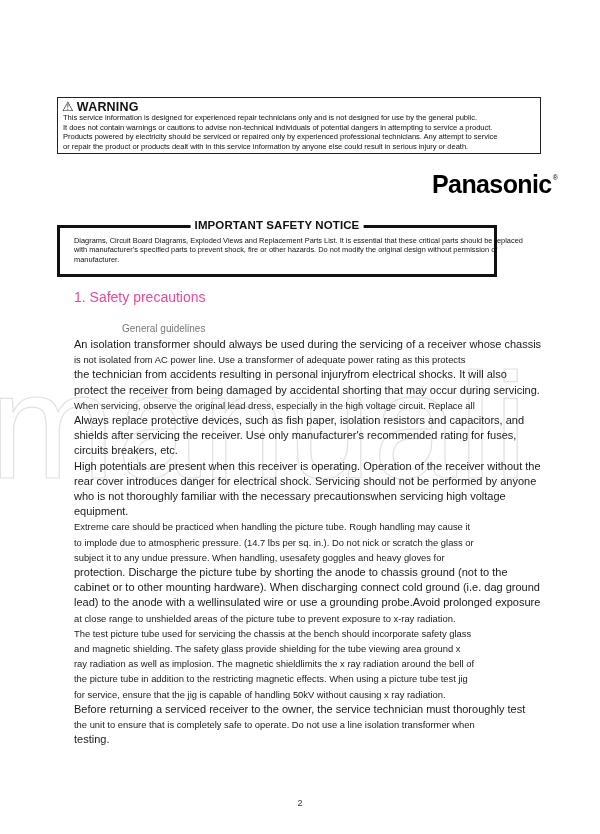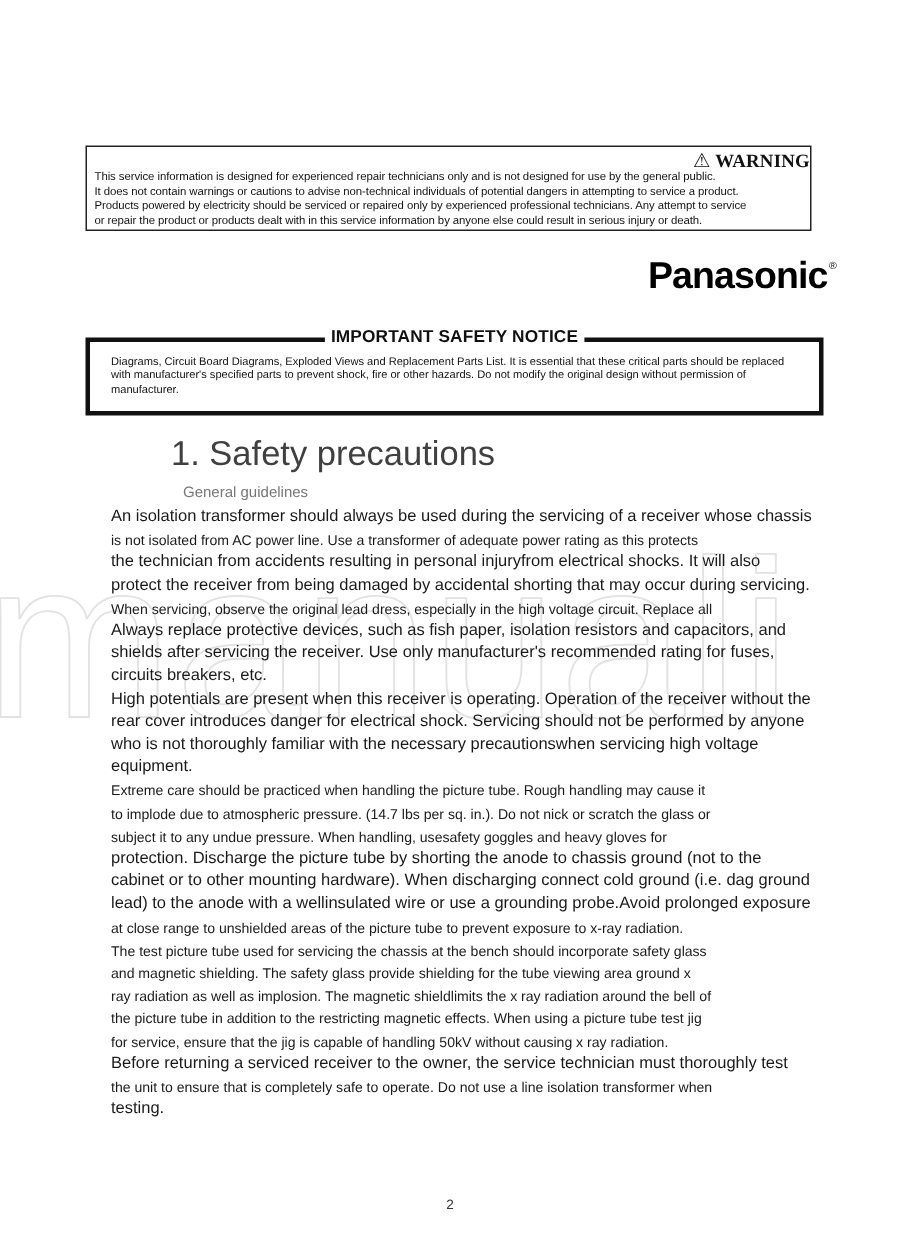--- a/index.html
+++ b/index.html
@@ -5,37 +5,37 @@
     html, body { margin: 0; padding: 0; background: #ffffff; }
     body { width: 600px; height: 834px; position: relative; overflow: hidden; font-family: "Liberation Sans", sans-serif; color: #111; }
     .page { position: absolute; left: 0; top: 0; width: 600px; height: 834px; }
 
     
     .watermark { position: absolute; left: -10px; top: 350px; width: 620px; height: 140px; pointer-events: none; }
     .watermark text { font-family: "Liberation Sans", sans-serif; font-size: 150px; fill: none; stroke: #e2e2e2; stroke-width: 1.2; letter-spacing: 2px; }
 
     
     .warning-box { position: absolute; left: 57px; top: 97px; width: 484px; height: 57px; border: 1px solid #222; box-sizing: border-box; }
-    .warning-title { position: absolute; left: 4px; right: 0; top: 1px; text-align: right; font-size: 12.5px; font-weight: bold; letter-spacing: 0.2px; font-family: Liberation Serif, serif; }
+    .warning-title { position: absolute; left: 4px; right: 0; top: 1px; text-align: left; font-size: 12.5px; font-weight: bold; letter-spacing: 0.2px; }
     .warning-title .tri { font-size: 13px; margin-right: 3px; font-weight: normal; }
     .warning-lines { position: absolute; left: 5px; top: 15px; right: 2px; font-size: 7.6px; line-height: 9.6px; white-space: nowrap; letter-spacing: -0.05px; }
 
     
     .logo { position: absolute; left: 432px; top: 170px; font-size: 25px; font-weight: bold; letter-spacing: -0.6px; color: #000; }
     .logo .reg { font-size: 7px; vertical-align: top; position: relative; top: 4px; margin-left: 1px; font-weight: normal; }
 
     
-    .notice-box { position: absolute; left: 57px; top: 225px; width: 492px; height: 52px; border: 3px solid #111; box-sizing: border-box; }
+    .notice-box { position: absolute; left: 57px; top: 225px; width: 440px; height: 52px; border: 3px solid #111; box-sizing: border-box; }
     .notice-title { position: absolute; left: 50%; transform: translateX(-50%); top: -9px; background: #fff; padding: 0 4px; font-size: 11.5px; font-weight: bold; white-space: nowrap; letter-spacing: 0.1px; }
     .notice-lines { position: absolute; left: 14px; right: 6px; top: 8px; font-size: 7.4px; line-height: 9.3px; text-align: justify; }
     .notice-lines .ln { display: block; white-space: nowrap; }
     .notice-lines .last { text-align: left; }
 
     
-    .section-title { position: absolute; left: 74px; top: 289px; font-size: 23px; font-weight: normal; color: #404040; margin-left: 40px; }
+    .section-title { position: absolute; left: 74px; top: 289px; font-size: 14px; font-weight: normal; color: #ec4899; }
     .subheading { position: absolute; left: 74px; top: 323px; font-size: 10px; color: #777; margin-left: 48px; }
     .body-lines { position: absolute; left: 74px; top: 337px; width: 470px; }
     .body-lines .ln { display: block; white-space: nowrap; color: #1a1a1a; }
     .big { font-size: 11px; line-height: 15.2px; }
     .small { font-size: 9.4px; line-height: 15.2px; }
 
     .page-number { position: absolute; left: 0; right: 0; top: 798px; text-align: center; font-size: 9px; color: #333; }
   </style>
 </head>
 <body>

